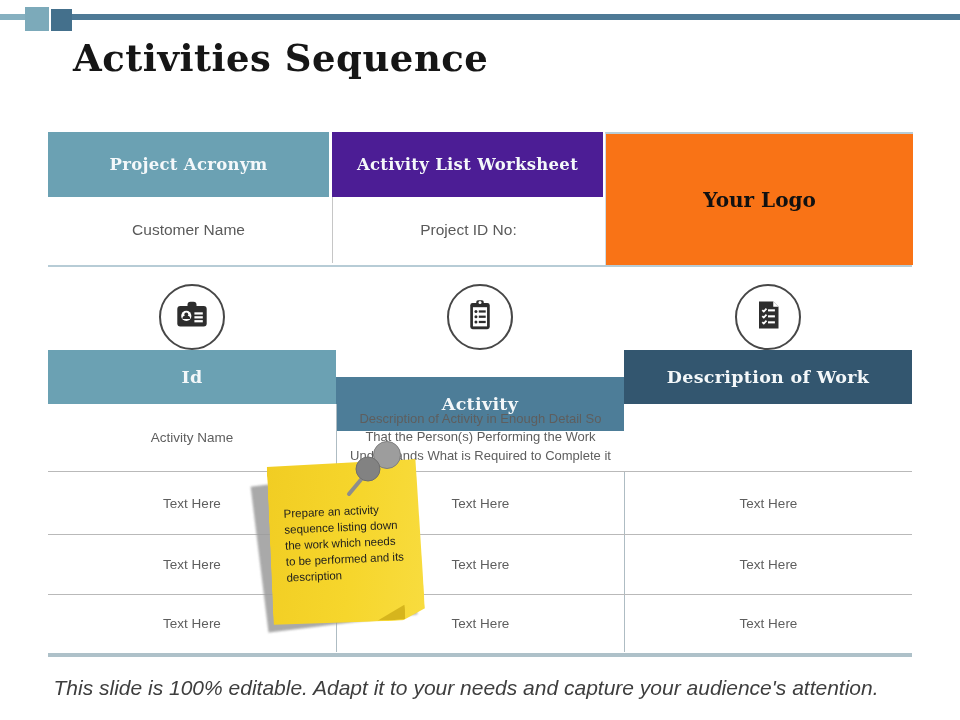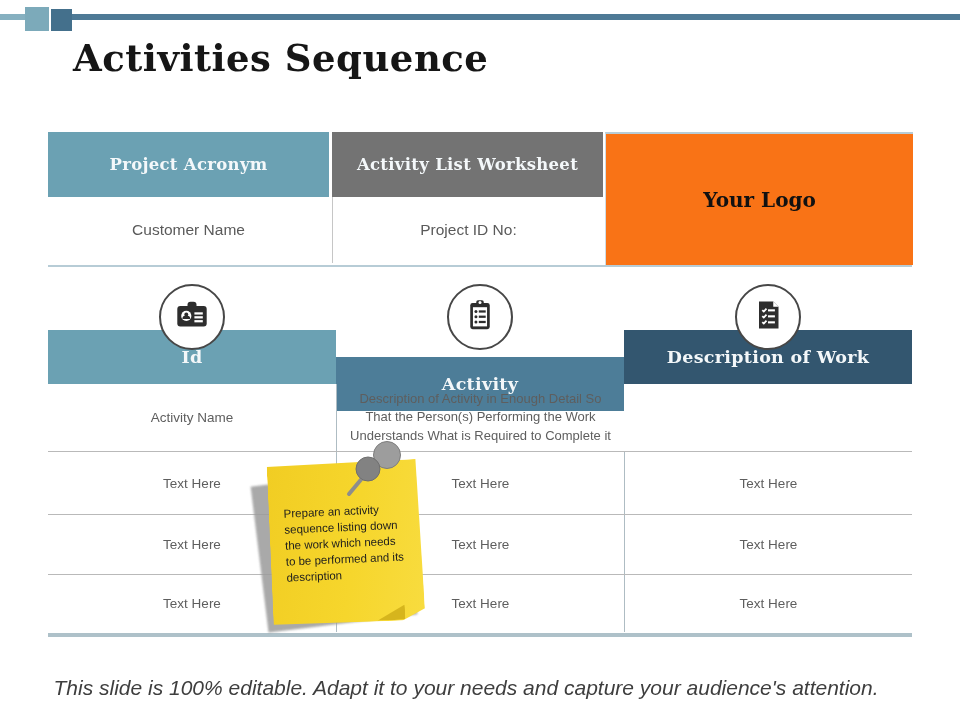--- a/index.html
+++ b/index.html
@@ -16,35 +16,35 @@
     position:absolute; left:73px; top:36px; margin:0;
     font-family:"DejaVu Serif", serif; font-weight:600; font-size:37px;
     color:#161616; letter-spacing:0.5px;
   }
   
   .info-table { position:absolute; left:48px; top:132px; width:864px; height:133px;
                 border-bottom:2px solid #b7ccd6; }
   .it-cell { position:absolute; display:flex; align-items:center; justify-content:center; text-align:left; }
   .it-h { font-family:"DejaVu Serif", serif; font-weight:bold; font-size:16.5px; color:#f4f8fa; letter-spacing:0.3px; }
   .it-h1 { left:0;     top:0; width:281px; height:65px; background:#6ba1b3; }
-  .it-h2 { left:284px; top:0; width:271px; height:65px; background:#737373; }
+  .it-h2 { left:284px; top:0; width:271px; height:65px; background:#4c1d95; }
   .it-b  { top:65px; height:66px; font-size:15.5px; color:#5a5a5a; background:#ffffff; }
   .it-b1 { left:0;     width:281px; }
   .it-b2 { left:284px; width:271px; border-left:1px solid #c6c6c6; }
   .it-logo { left:557px; top:0; width:307px; height:131px; background:#f97316;
              border-top:2px solid #b7ccd6; border-left:1px solid #cfdde4;
              font-family:"DejaVu Serif", serif; font-weight:bold; font-size:20px; color:#111111; }
   
   .circle { position:absolute; top:284px; width:66px; height:66px; border-radius:50%;
             background:#ffffff; border:2px solid #474747; box-sizing:border-box;
             display:flex; align-items:center; justify-content:center; z-index:2; }
   .c1 { left:159px; } .c2 { left:447px; } .c3 { left:735px; }
   .circle svg { width:36px; height:36px; }
   
-  .main-table { position:absolute; left:48px; top:330px; width:864px; height:307px; z-index:1; }
+  .main-table { position:absolute; left:48px; top:350px; width:864px; height:307px; z-index:1; }
   .mt-head { position:absolute; left:0; top:0; width:864px; height:54px; display:flex; }
   .mt-hcell { width:288px; height:54px; display:flex; align-items:center; justify-content:center;
               font-family:"DejaVu Serif", serif; font-weight:bold; font-size:17.5px;
               color:#f3f7f9; letter-spacing:0.3px; }
   .mt-h1 { background:#6ba1b3; } .mt-h2 { background:#4d7d98;margin-top:27px; } .mt-h3 { background:#33566f; }
   .mt-body { position:absolute; left:0; top:54px; width:864px; }
   .mt-row { display:flex; border-bottom:1px solid #b9b9b9; }
   .mt-row:last-child { border-bottom:none; }
   .r1 { height:67px; } .r2 { height:62px; } .r3 { height:59px; } .r4 { height:57px; }
   .mt-cell { width:288px; box-sizing:border-box; display:flex; align-items:center; justify-content:center;

